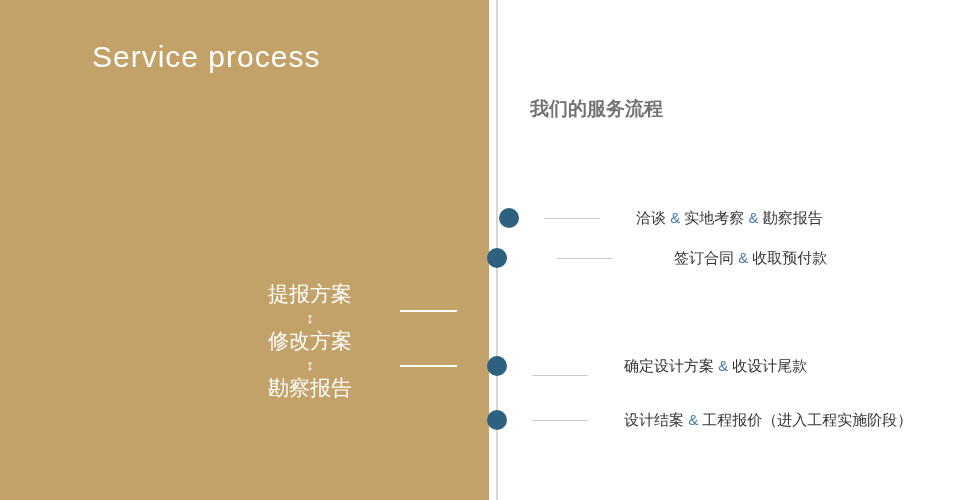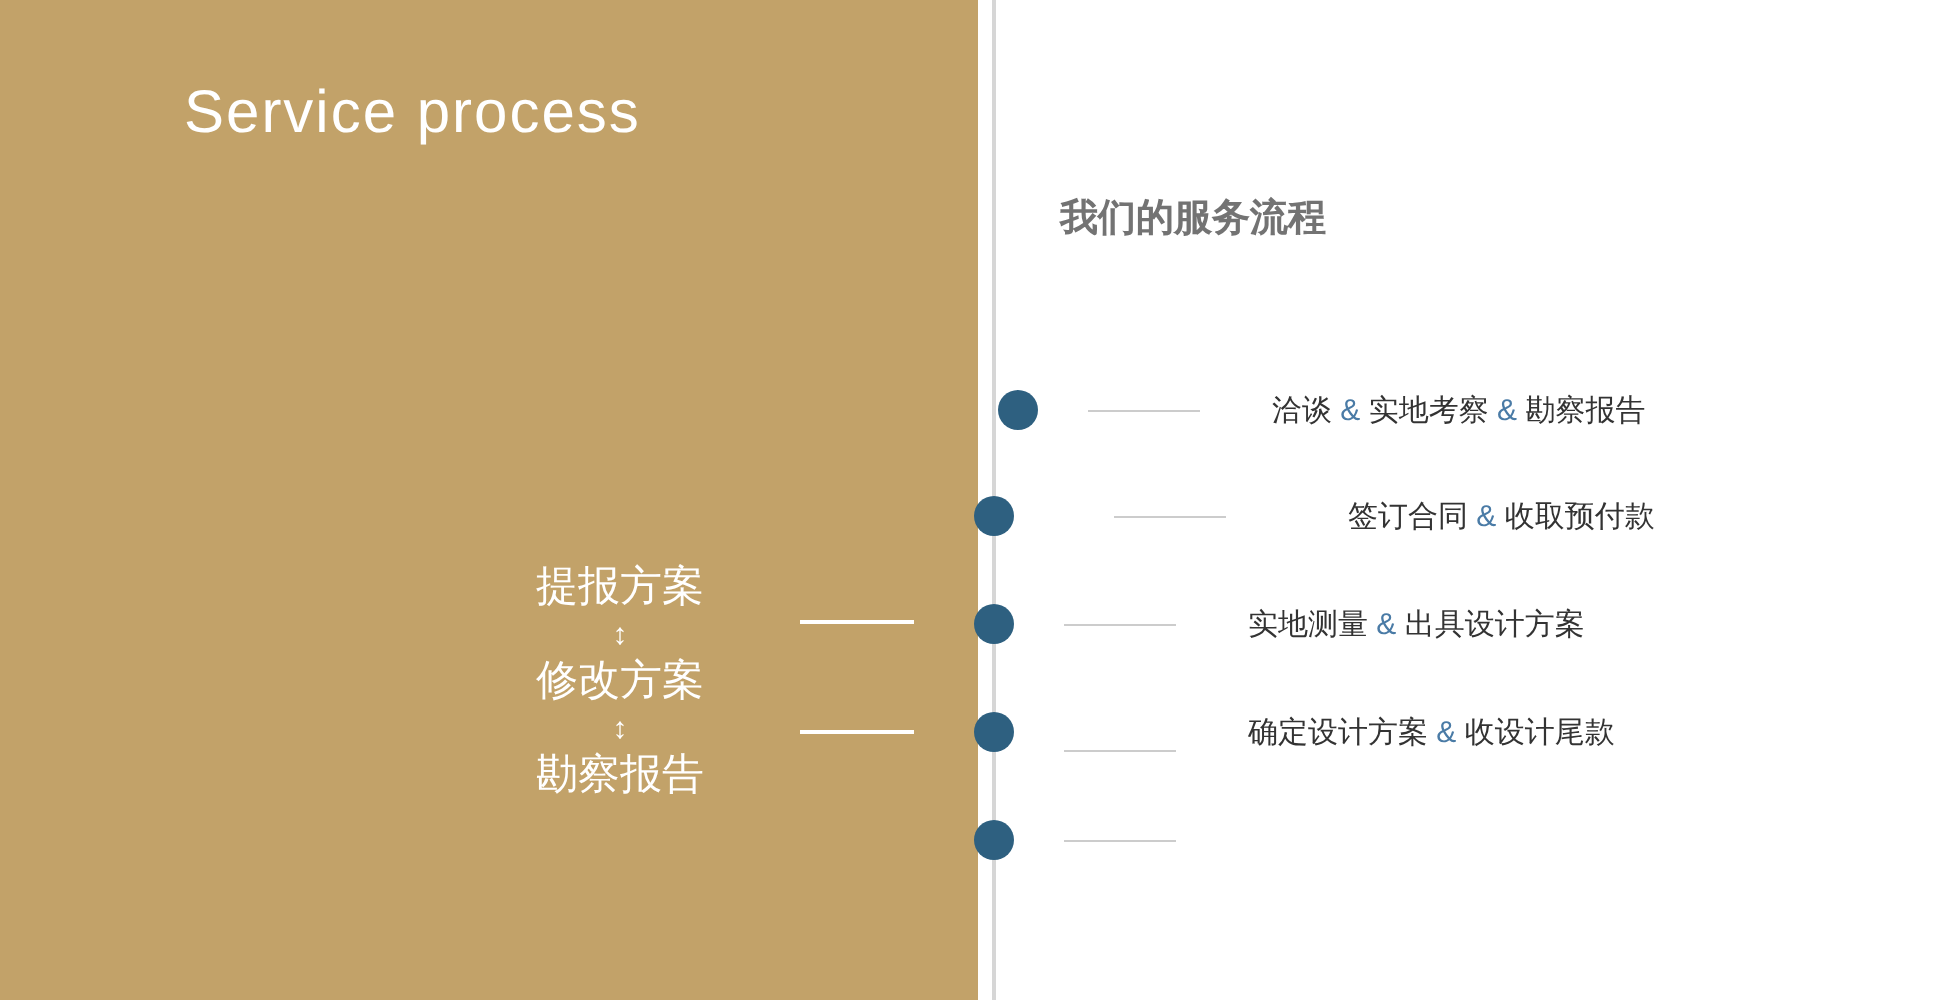--- a/index.html
+++ b/index.html
@@ -104,39 +104,35 @@
       </div>
     <div class="connector connector-1"></div>
     <div class="connector connector-2"></div>
   </div>
 
   <div class="divider"></div>
 
   <h2 class="section-heading">我们的服务流程</h2>
 
   <div class="steps">
-      <div class="step-row" style="top: 195px; padding-left: 12px;">
+      <div class="step-row" style="top: 208px; padding-left: 12px;">
         <span class="dot"></span>
         <span class="tick"></span>
         <span class="step-text">洽谈<span class="amp"> &amp; </span>实地考察<span class="amp"> &amp; </span>勘察报告</span>
       </div>
       <div class="step-row" style="top: 248px; gap: 25px;">
         <span class="dot"></span>
         <span class="tick"></span>
         <span class="step-text">签订合同<span class="amp"> &amp; </span>收取预付款</span>
       </div>
-      <div class="step-row" style="top: 302px;">
-        <span class="dot"></span>
-        <span class="tick"></span>
-        <span class="step-text">实地测量<span class="amp"> &amp; </span>出具设计方案</span>
-      </div>
       <div class="step-row" style="top: 356px; align-items: flex-end;">
         <span class="dot"></span>
         <span class="tick"></span>
         <span class="step-text">确定设计方案<span class="amp"> &amp; </span>收设计尾款</span>
       </div>
       <div class="step-row" style="top: 410px;">
         <span class="dot"></span>
         <span class="tick"></span>
+        <span class="step-text">设计结案<span class="amp"> &amp; </span>工程报价（进入工程实施阶段）</span>
       </div>
     </div>
 
 </div>
 
 </body></html>

